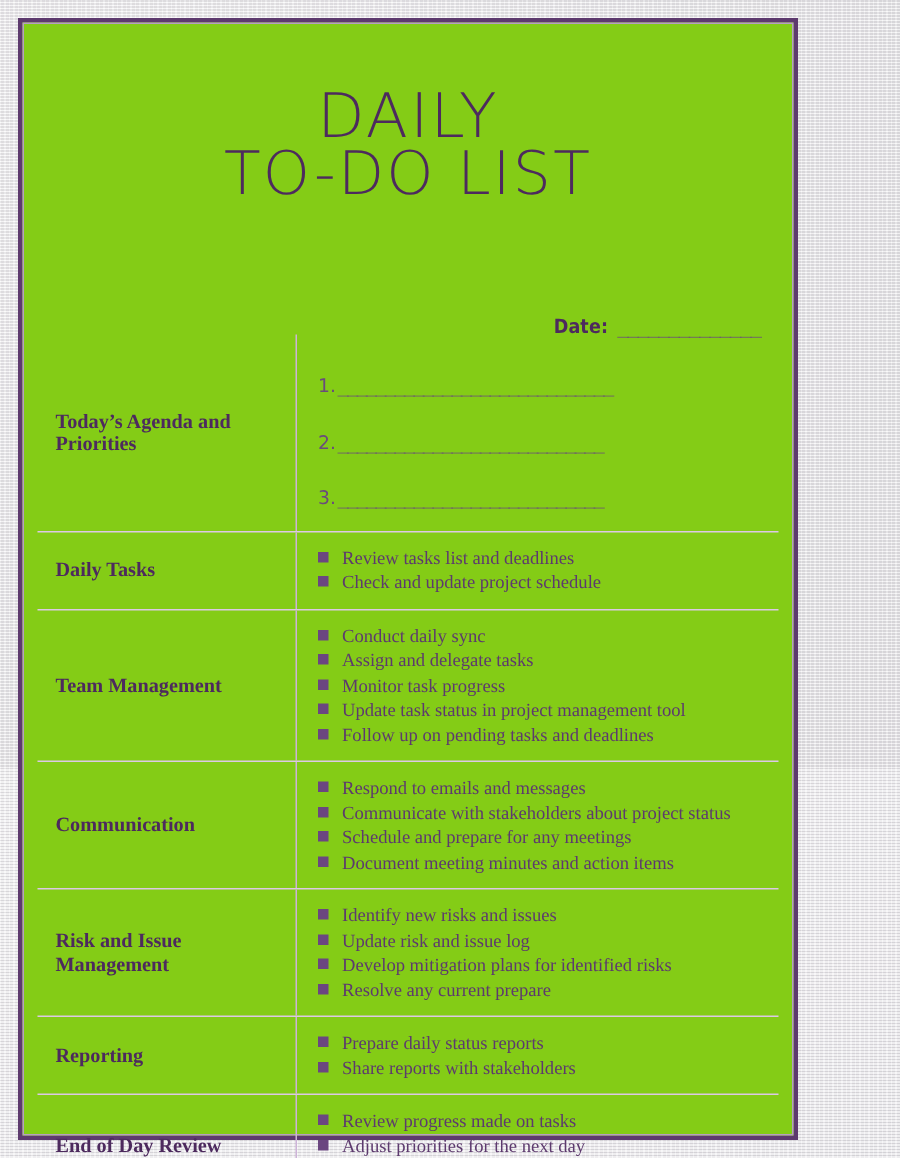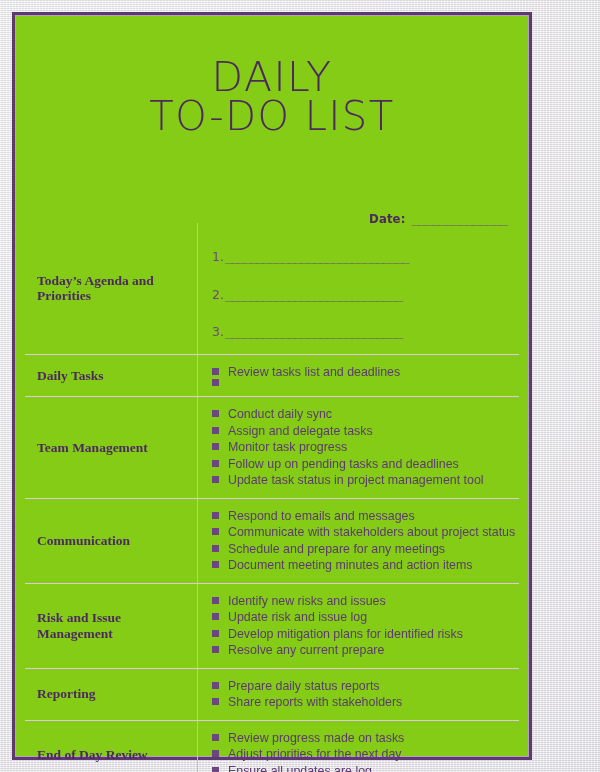--- a/index.html
+++ b/index.html
@@ -119,21 +119,21 @@
     flex-direction: column;
     justify-content: center;
   }
 
   
   .bullet-item {
     display: flex;
     align-items: baseline;
     gap: 9px;
     color: #5d3a6e;
-    font-family: Liberation Sans, sans-serif;
+    font-family: Liberation Serif, serif;
     font-size: 12.4px;
     line-height: 1.33;
     white-space: nowrap;
   }
   .bullet-sq {
     flex: 0 0 auto;
     width: 7px;
     height: 7px;
     background: #6b4680;
     position: relative;
@@ -194,45 +194,46 @@
       </div>
       <div class="row">
         <div class="row-label">Daily Tasks</div>
         <div class="row-content">
           <div class="bullet-item">
             <span class="bullet-sq"></span>
             <span>Review tasks list and deadlines</span>
           </div>
           <div class="bullet-item">
             <span class="bullet-sq"></span>
+            <span>Check and update project schedule</span>
           </div>
         </div>
       </div>
       <div class="row">
         <div class="row-label">Team Management</div>
         <div class="row-content">
           <div class="bullet-item">
             <span class="bullet-sq"></span>
             <span>Conduct daily sync</span>
           </div>
           <div class="bullet-item">
             <span class="bullet-sq"></span>
             <span>Assign and delegate tasks</span>
           </div>
           <div class="bullet-item">
             <span class="bullet-sq"></span>
             <span>Monitor task progress</span>
           </div>
           <div class="bullet-item">
             <span class="bullet-sq"></span>
+            <span>Update task status in project management tool</span>
+          </div>
+          <div class="bullet-item">
+            <span class="bullet-sq"></span>
             <span>Follow up on pending tasks and deadlines</span>
-          </div>
-          <div class="bullet-item">
-            <span class="bullet-sq"></span>
-            <span>Update task status in project management tool</span>
           </div>
         </div>
       </div>
       <div class="row">
         <div class="row-label">Communication</div>
         <div class="row-content">
           <div class="bullet-item">
             <span class="bullet-sq"></span>
             <span>Respond to emails and messages</span>
           </div>

